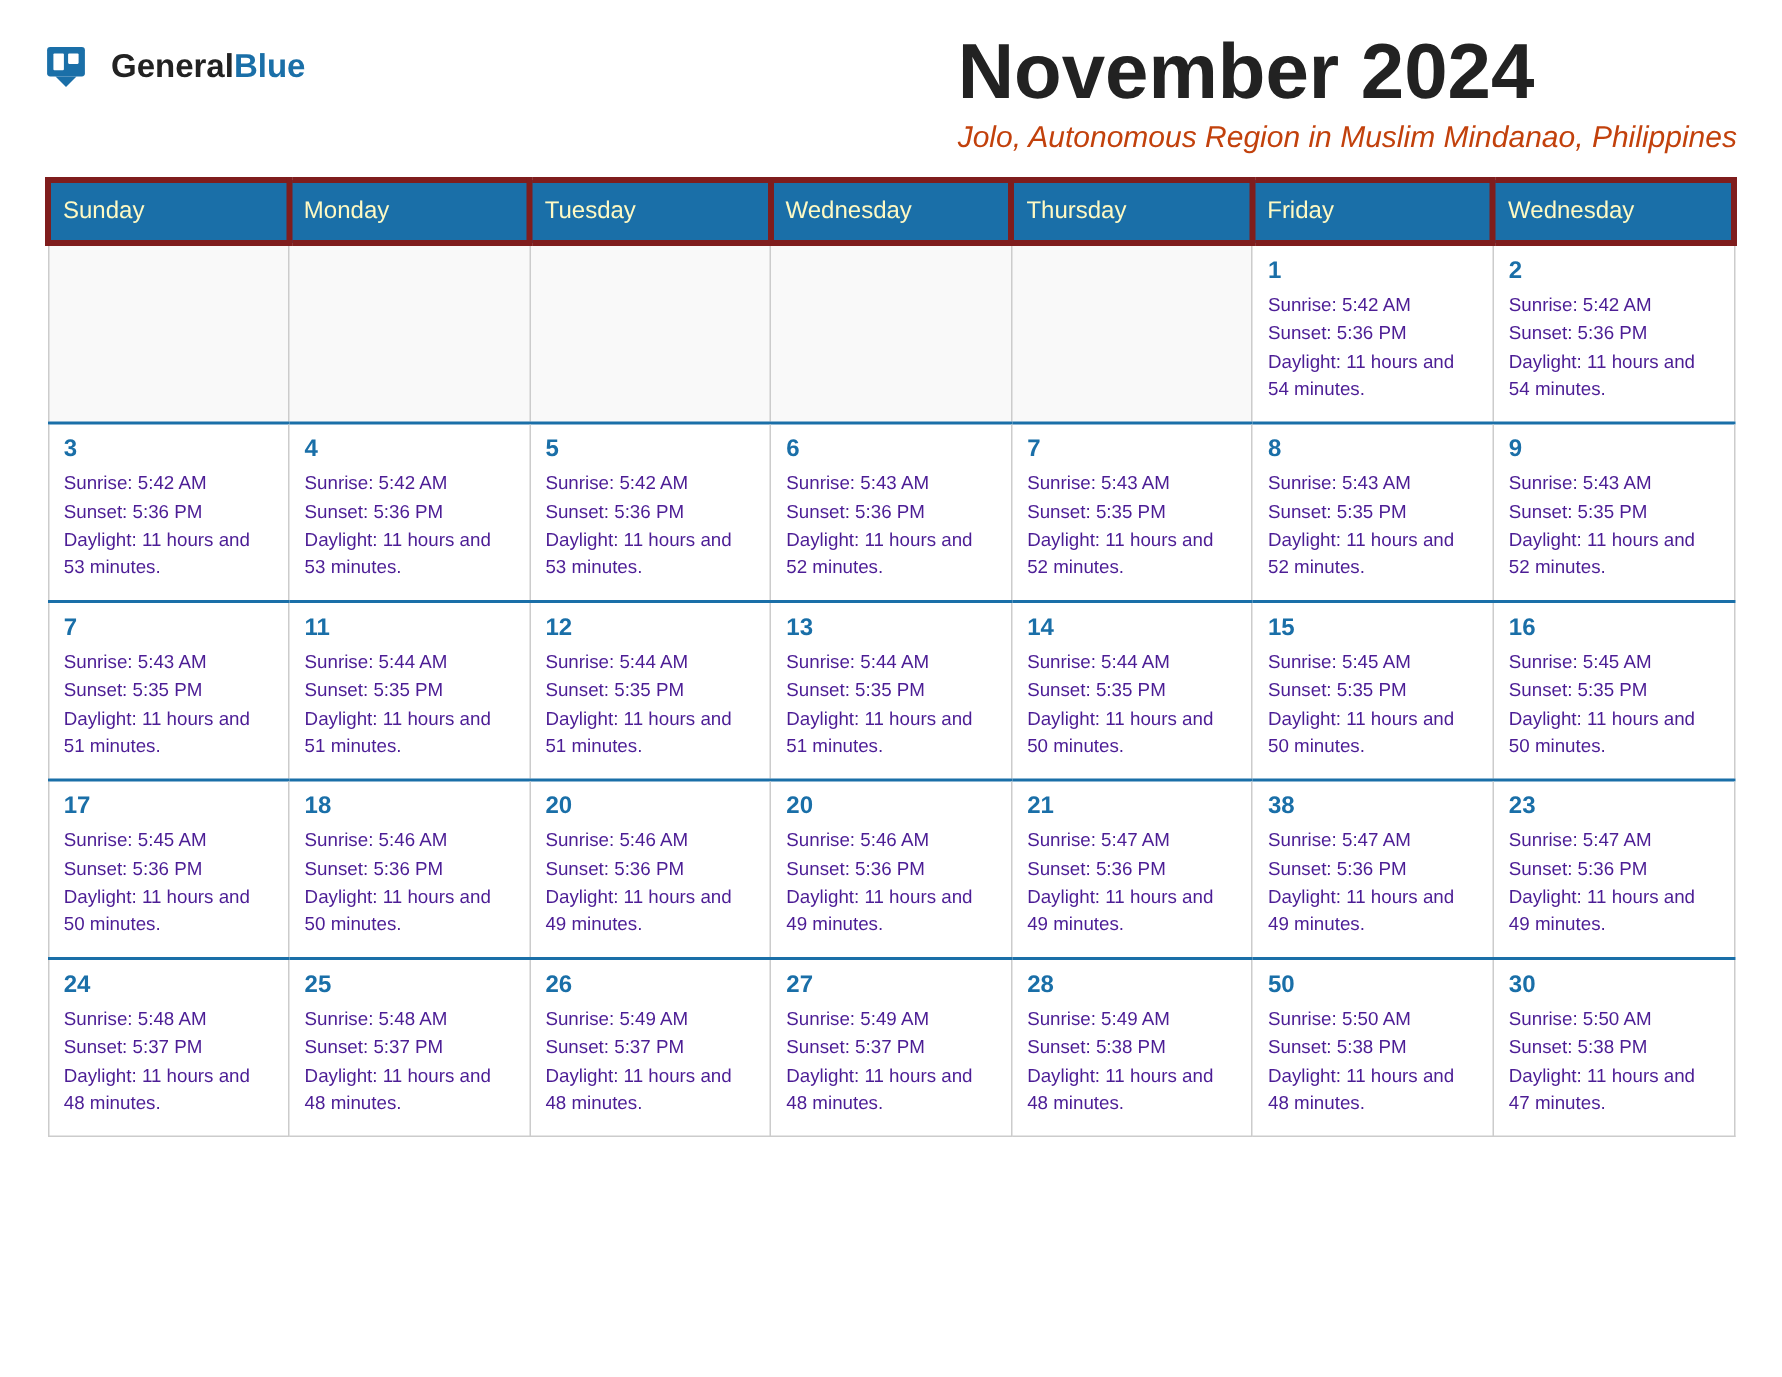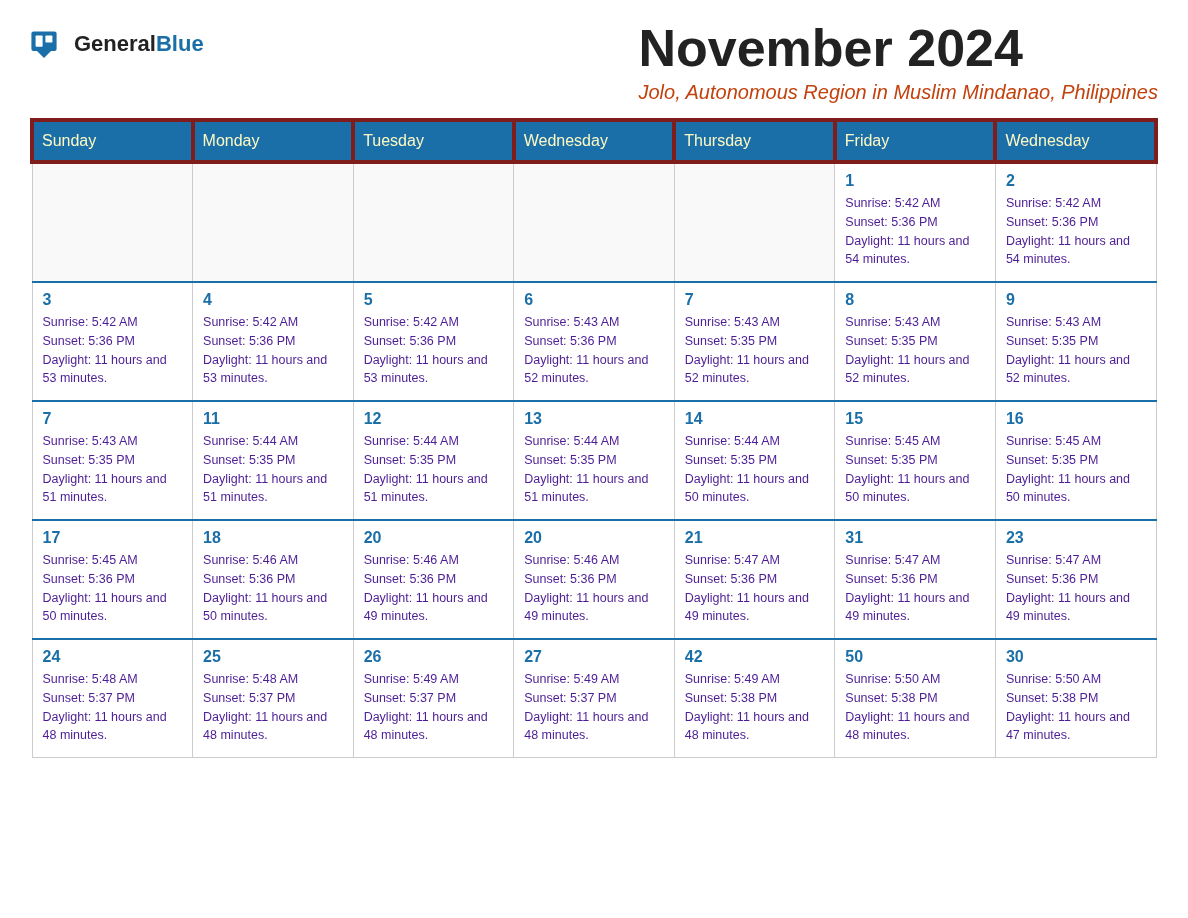--- a/index.html
+++ b/index.html
@@ -222,21 +222,21 @@
         </td>
         <td>
           <span class="day-number">20</span>
           <div class="day-info">Sunrise: 5:46 AM<br>Sunset: 5:36 PM<br>Daylight: 11 hours and 49 minutes.</div>
         </td>
         <td>
           <span class="day-number">21</span>
           <div class="day-info">Sunrise: 5:47 AM<br>Sunset: 5:36 PM<br>Daylight: 11 hours and 49 minutes.</div>
         </td>
         <td>
-          <span class="day-number">31</span>
+          <span class="day-number">38</span>
           <div class="day-info">Sunrise: 5:47 AM<br>Sunset: 5:36 PM<br>Daylight: 11 hours and 49 minutes.</div>
         </td>
         <td>
           <span class="day-number">23</span>
           <div class="day-info">Sunrise: 5:47 AM<br>Sunset: 5:36 PM<br>Daylight: 11 hours and 49 minutes.</div>
         </td>
       </tr>
       <tr>
         <td>
           <span class="day-number">24</span>
@@ -248,21 +248,21 @@
         </td>
         <td>
           <span class="day-number">26</span>
           <div class="day-info">Sunrise: 5:49 AM<br>Sunset: 5:37 PM<br>Daylight: 11 hours and 48 minutes.</div>
         </td>
         <td>
           <span class="day-number">27</span>
           <div class="day-info">Sunrise: 5:49 AM<br>Sunset: 5:37 PM<br>Daylight: 11 hours and 48 minutes.</div>
         </td>
         <td>
-          <span class="day-number">42</span>
+          <span class="day-number">28</span>
           <div class="day-info">Sunrise: 5:49 AM<br>Sunset: 5:38 PM<br>Daylight: 11 hours and 48 minutes.</div>
         </td>
         <td>
           <span class="day-number">50</span>
           <div class="day-info">Sunrise: 5:50 AM<br>Sunset: 5:38 PM<br>Daylight: 11 hours and 48 minutes.</div>
         </td>
         <td>
           <span class="day-number">30</span>
           <div class="day-info">Sunrise: 5:50 AM<br>Sunset: 5:38 PM<br>Daylight: 11 hours and 47 minutes.</div>
         </td>

